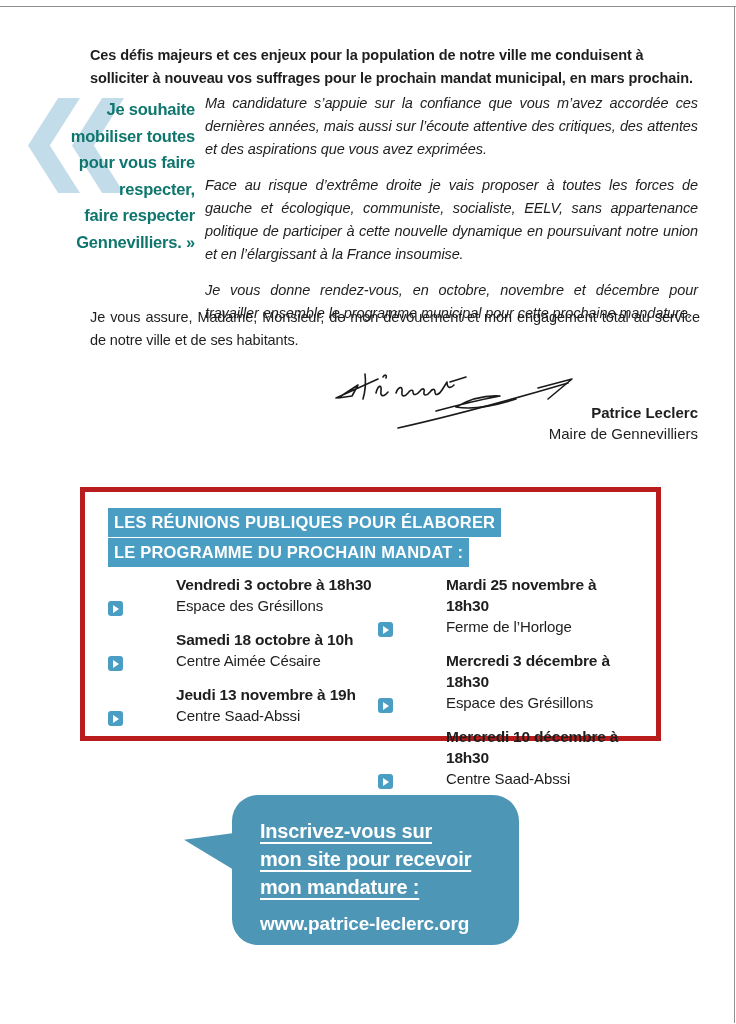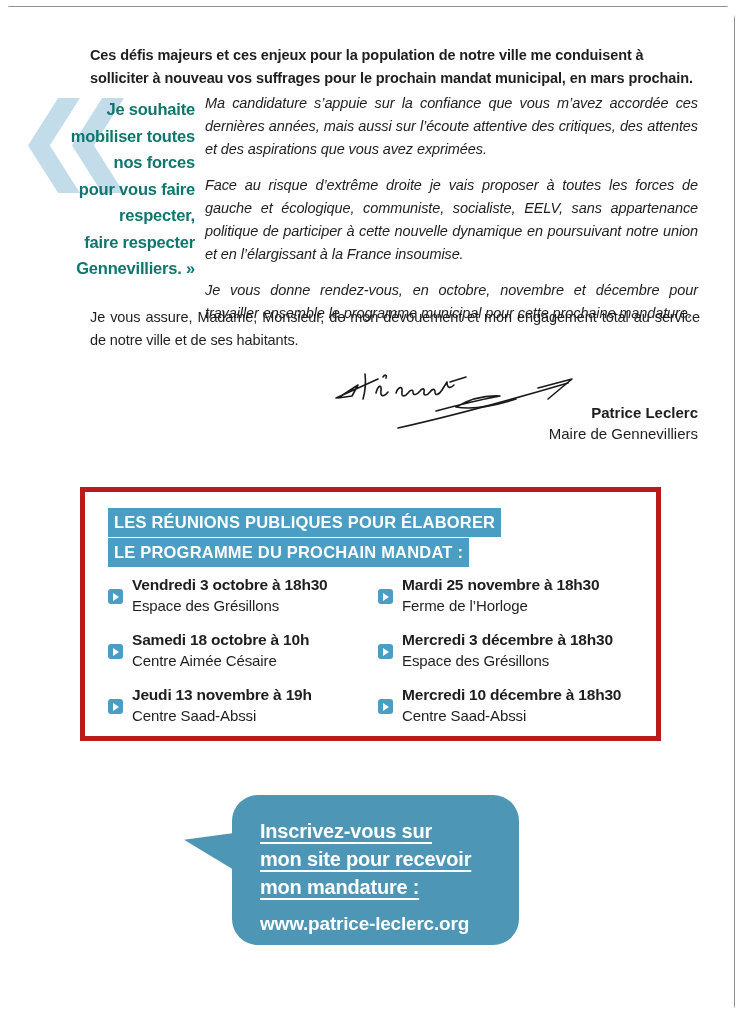--- a/index.html
+++ b/index.html
@@ -3,21 +3,20 @@
 <meta charset="utf-8">
 <style>
   html,body{margin:0;padding:0;background:#fff;}
   .page{
     position:relative;
     width:736px;height:1024px;
     background:#ffffff;
     font-family:"Liberation Sans", sans-serif;
     color:#1e1e1e;
     overflow:hidden;
-    border-radius:25px;
   }
   .edge-top{position:absolute;top:6px;left:0;width:736px;height:1px;background:#8f8f8f;}
   .edge-right{position:absolute;top:6px;right:1px;width:1px;height:1017px;background:#8f8f8f;}
 
   .intro{
     position:absolute;left:90px;top:44px;width:610px;
     font-size:14.5px;font-weight:bold;line-height:23px;
     letter-spacing:-0.1px;text-align:left;margin:0;
   }
 
@@ -53,21 +52,21 @@
   .box-title{position:absolute;left:23px;top:16px;line-height:25px;}
   .box-title span{
     display:inline-block;background:#4a9dc3;color:#fff;
     font-size:16.5px;font-weight:bold;letter-spacing:0.2px;
     padding:2px 6px 2px 6px;margin:0 0 1px 0;
   }
   .box-title span{display:table;}
   .meet-col{position:absolute;top:82px;width:265px;}
   .meet-col.c1{left:23px;}
   .meet-col.c2{left:293px;}
-  .meet-item{display:flex;align-items:center;margin-bottom:13px;}
+  .meet-item{display:flex;align-items:flex-end;margin-bottom:13px;gap:44px;}
   .bullet{
     flex:none;width:15px;height:15px;border-radius:3px;background:#4a9dc3;
     margin:3px 9px 0 0;position:relative;
   }
   .bullet::after{
     content:"";position:absolute;left:5px;top:3.5px;
     border-left:6px solid #fff;border-top:4px solid transparent;border-bottom:4px solid transparent;
   }
   .meet-date{font-size:15.5px;font-weight:bold;line-height:21px;letter-spacing:-0.2px;}
   .meet-place{font-size:15px;line-height:21px;letter-spacing:-0.1px;}
@@ -100,21 +99,20 @@
   <p class="intro">Ces défis majeurs et ces enjeux pour la population de notre ville me conduisent à solliciter à nouveau vos suffrages pour le prochain mandat municipal, en mars prochain.</p>
 
   <div class="quote-wrap">
     <div class="chevrons">
       <div class="chev c1"></div>
       <div class="chev c2"></div>
     </div>
     <div class="quote-lines">
       <span>Je souhaite</span>
       <span>mobiliser toutes</span>
-      <span>nos forces</span>
       <span>pour vous faire</span>
       <span>respecter,</span>
       <span>faire respecter</span>
       <span>Gennevilliers. »</span>
     </div>
   </div>
 
   <div class="body-col">
     <p>Ma candidature s’appuie sur la confiance que vous m’avez accordée ces dernières années, mais aussi sur l’écoute attentive des critiques, des attentes et des aspirations que vous avez exprimées.</p>
     <p>Face au risque d’extrême droite je vais proposer à toutes les forces de gauche et écologique, communiste, socialiste, EELV, sans appartenance politique de participer à cette nouvelle dynamique en poursuivant notre union et en l’élargissant à la France insoumise.</p>

